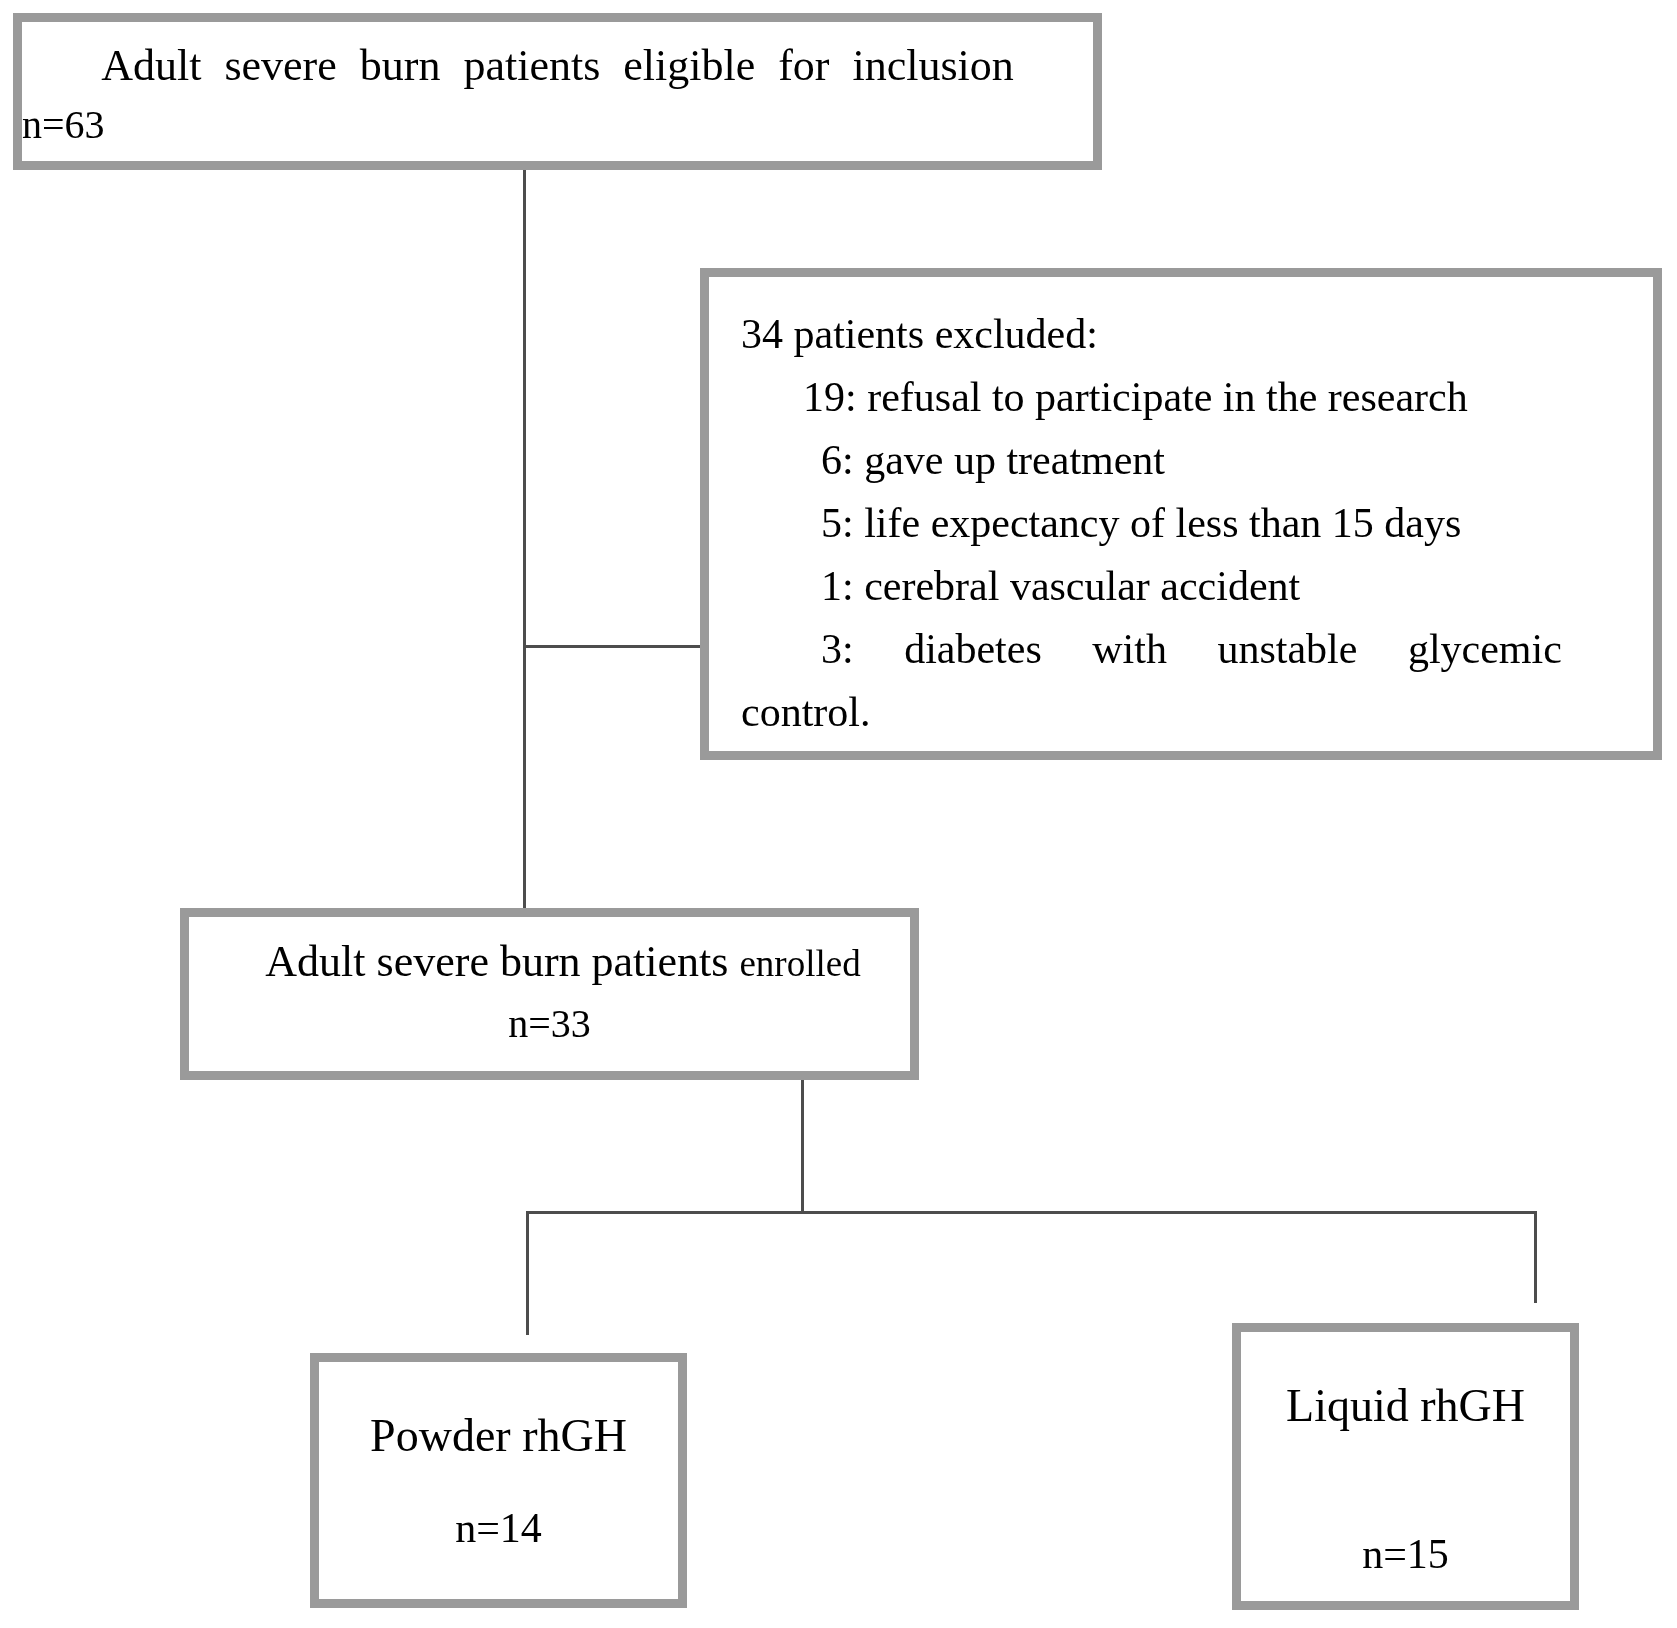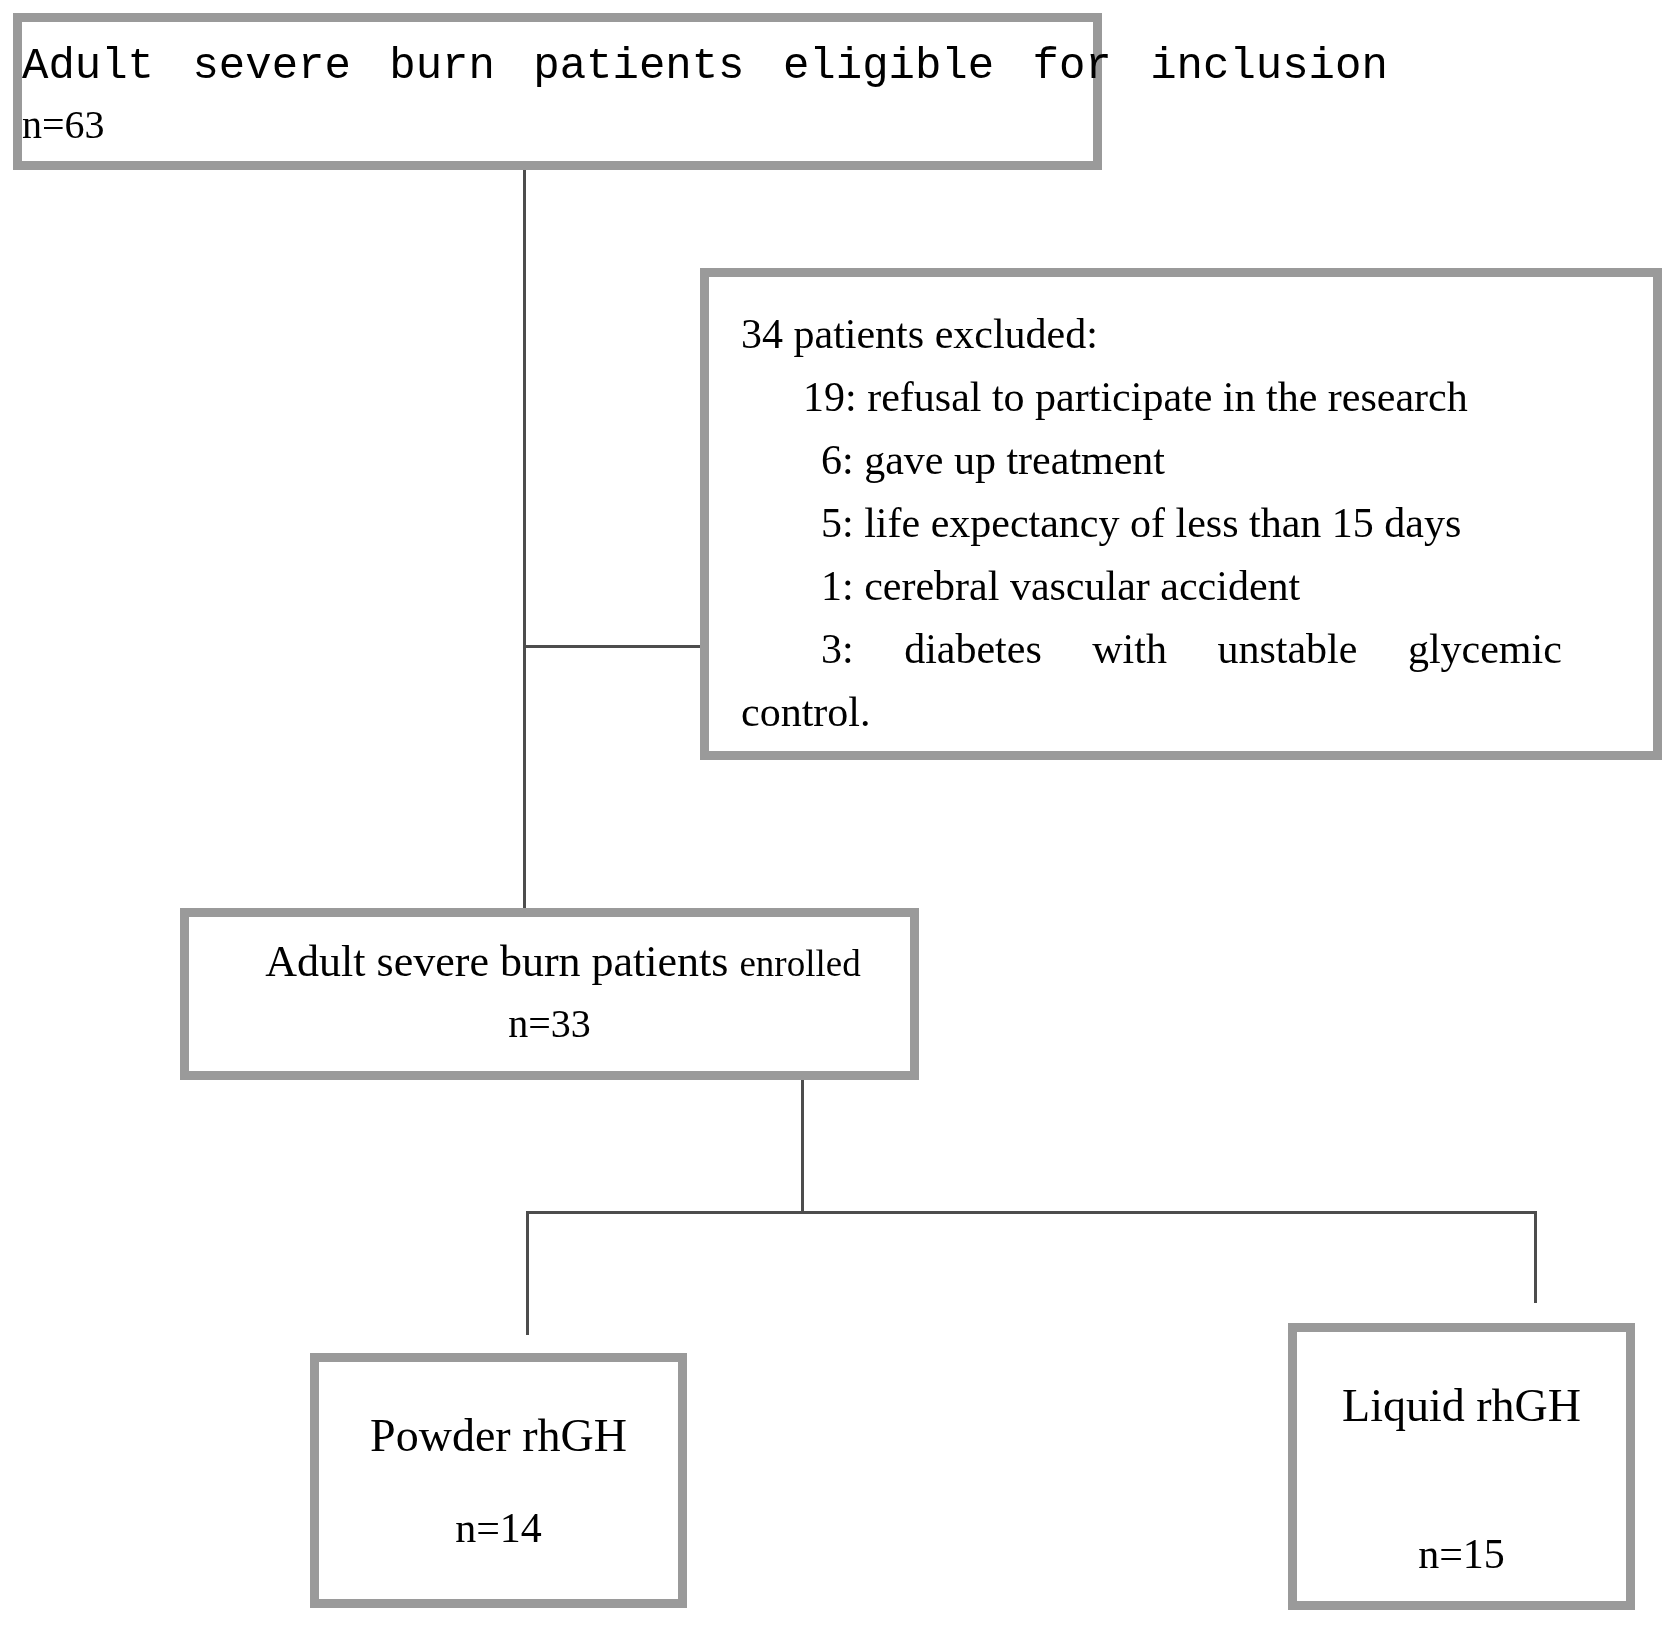--- a/index.html
+++ b/index.html
@@ -34,21 +34,20 @@
   }
   
   #eligible-box { left: 13px; top: 13px; width: 1089px; height: 157px; }
   #eligible-box .title {
     margin-top: 14px;
     text-align: center;
     font-size: 44px;
     line-height: 60px;
     word-spacing: 12px;
     white-space: nowrap;
-    font-family: Liberation Mono, monospace;
   }
   #eligible-box .count {
     text-align: left;
     font-size: 40px;
     line-height: 58px;
   }
   
   #excluded-box { left: 700px; top: 268px; width: 962px; height: 492px; padding: 26px 30px 0 32px; }
   .excl-line {
     font-size: 42px;
@@ -69,21 +68,21 @@
     padding-left: 27px;
   }
   #enrolled-box .title .suffix { font-size: 37px; }
   #enrolled-box .count {
     text-align: center;
     font-size: 40px;
     line-height: 58px;
   }
   
   #powder-box { left: 310px; top: 1353px; width: 377px; height: 255px; }
-  #liquid-box { left: 1288px; top: 1323px; width: 347px; height: 287px; }
+  #liquid-box { left: 1232px; top: 1323px; width: 347px; height: 287px; }
   .small-box .title {
     margin-top: 48px;
     text-align: center;
     font-size: 46px;
     line-height: 52px;
     white-space: nowrap;
   }
   .small-box .count {
     text-align: center;
     font-size: 42px;

